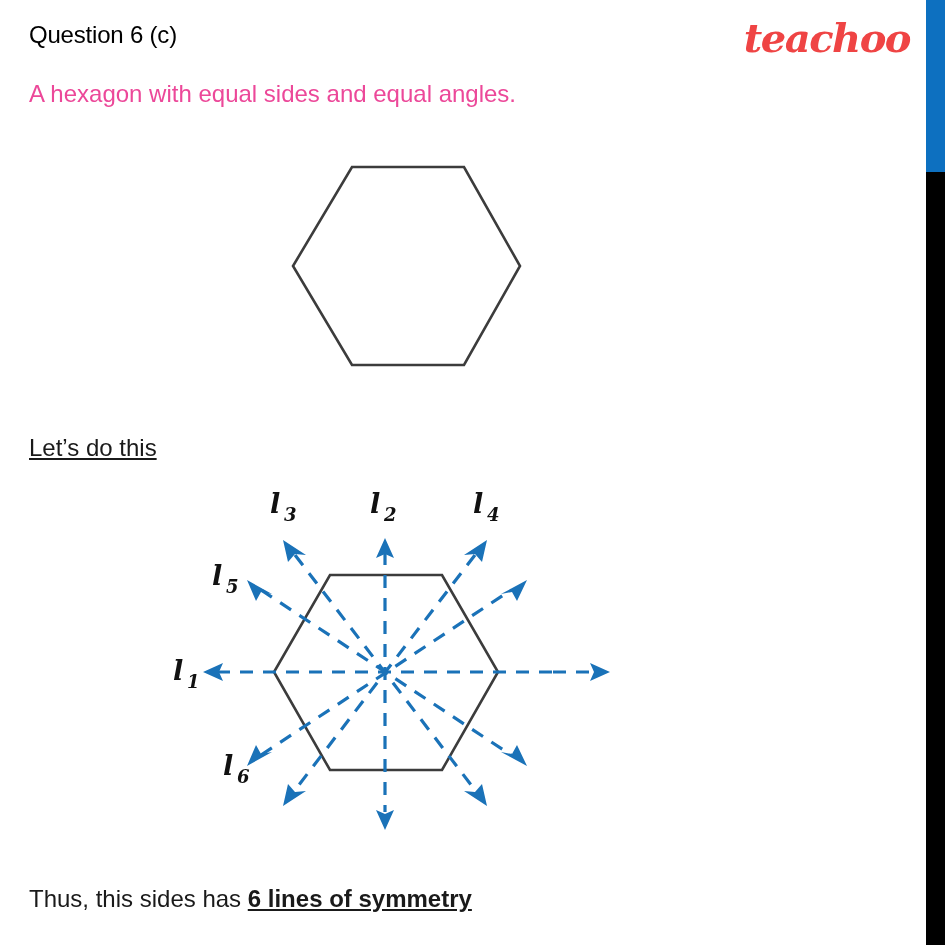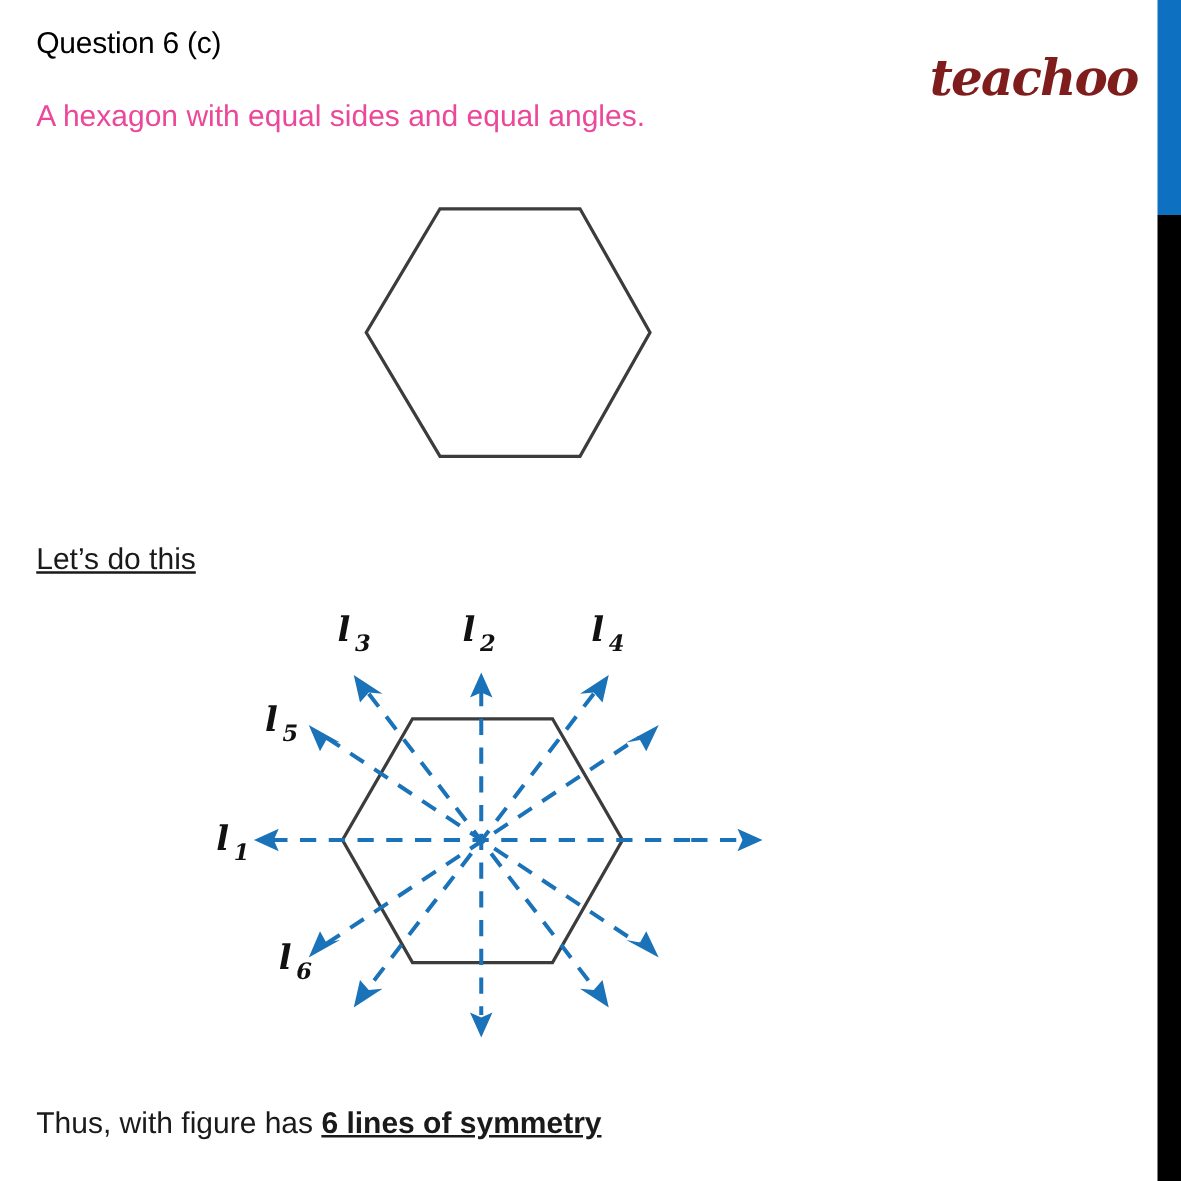--- a/index.html
+++ b/index.html
@@ -46,24 +46,23 @@
     white-space: nowrap;
   }
   #brand-logo {
     position: absolute;
     right: 35px;
     top: 14px;
     font-family: "DejaVu Serif", serif;
     font-size: 40px;
     font-weight: bold;
     font-style: italic;
-    color: #7f1d1d;
+    color: #ef4444;
     letter-spacing: -1.5px;
     white-space: nowrap;
-    margin-top: 25px;
   }
 
   
   #question-statement {
     position: absolute;
     left: 29px;
     top: 80px;
     font-size: 24px;
     color: #ec4899;
     white-space: nowrap;
@@ -217,14 +216,14 @@
     <text class="axis-label" x="57" y="105">l</text>
     <text class="axis-label-sub" x="71" y="113">5</text>
   </g>
   <g>
     <text class="axis-label" x="68" y="295">l</text>
     <text class="axis-label-sub" x="82" y="303">6</text>
   </g>
 </svg>
 
 <div id="conclusion">
-  <span>Thus, with figure has </span><span class="strong">6 lines of symmetry</span>
+  <span>Thus, this sides has </span><span class="strong">6 lines of symmetry</span>
 </div>
 
 </body></html>

